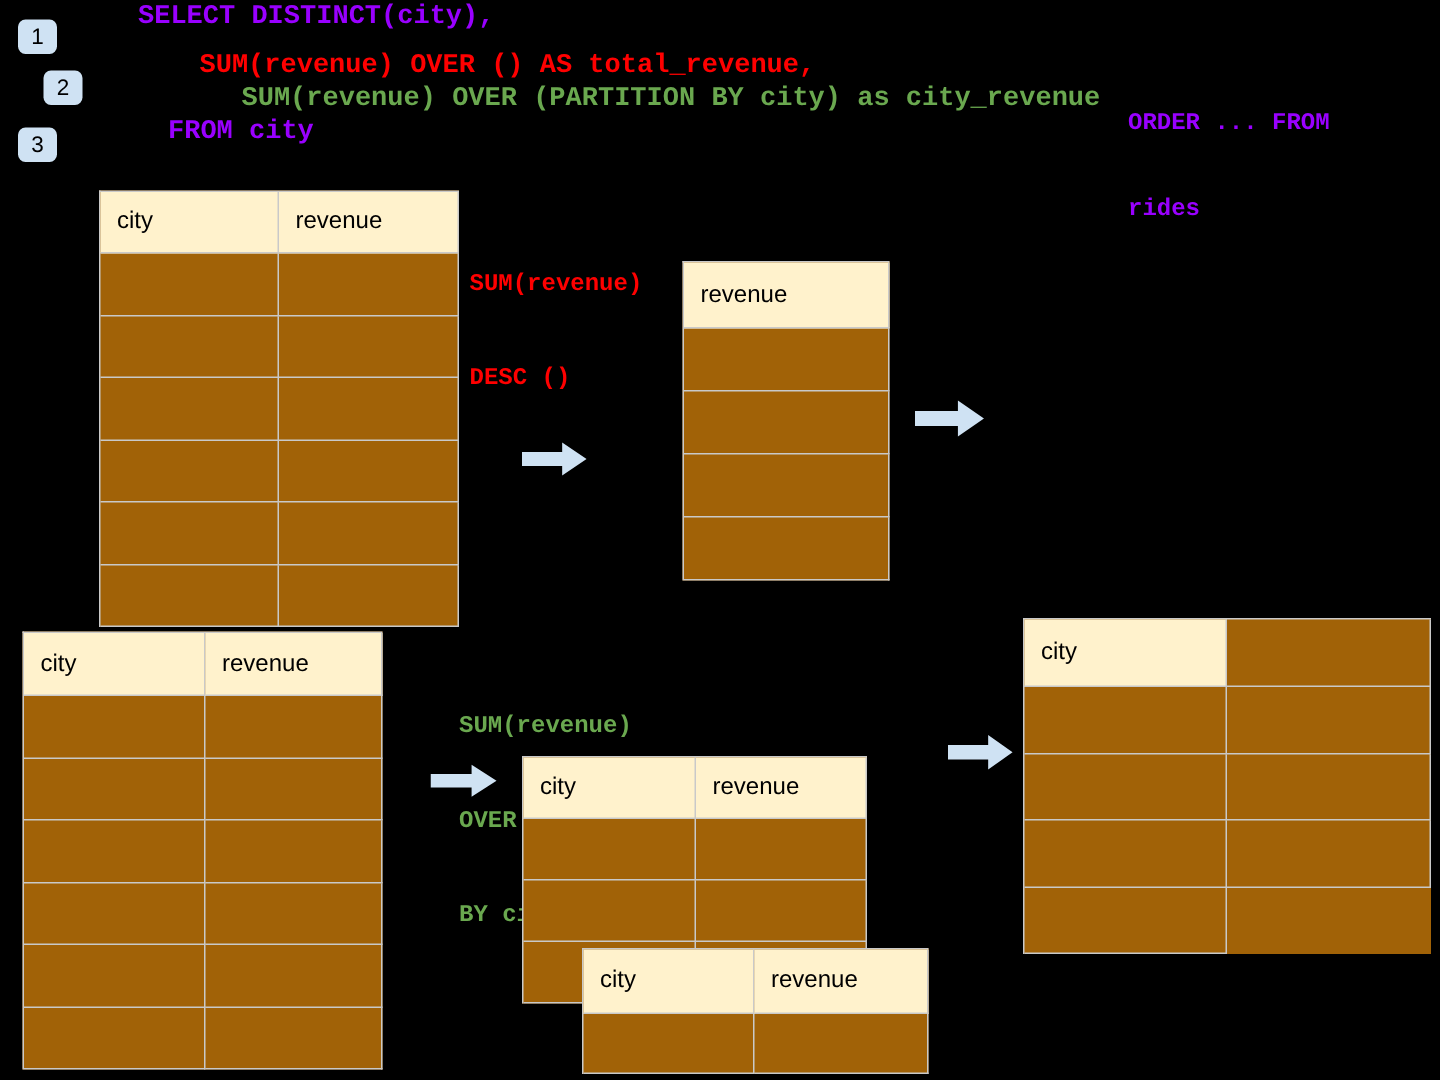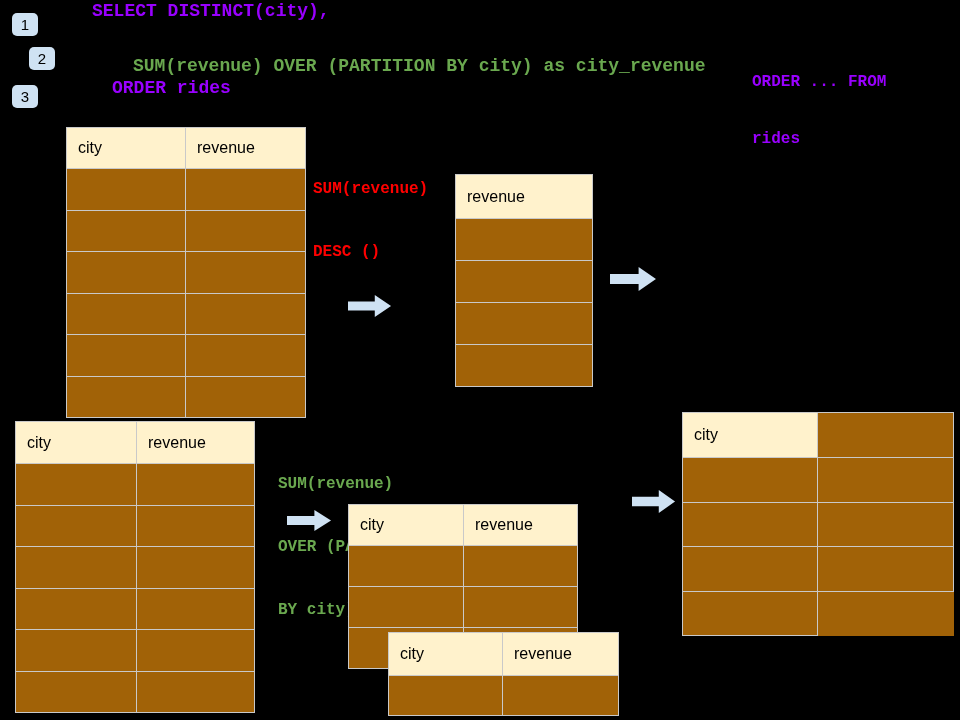--- a/index.html
+++ b/index.html
@@ -8,21 +8,21 @@
   }
   html,body{margin:0;padding:0;background:#000;}
   .canvas{position:relative;width:960px;height:720px;overflow:hidden;background:var(--bg);
           font-family:"Liberation Sans",sans-serif;}
   .code{position:absolute;font-family:"Liberation Mono",monospace;font-weight:bold;
         font-size:18px;line-height:22px;white-space:pre;}
   .note{position:absolute;font-family:"Liberation Mono",monospace;font-weight:bold;
         font-size:16px;line-height:19px;white-space:pre;}
   .lbl{position:absolute;font-family:"Liberation Mono",monospace;font-weight:bold;
         font-size:16px;line-height:21px;white-space:pre;}
-  .c-purple{color:var(--purple);} .c-red{color:var(--red);} .c-green{color:var(--green);}
+  .c-purple{color:var(--purple);} .c-red{color:var(--red);} .c-green{color:var(--green);margin-left:28px;}
   .badge{position:absolute;width:26px;height:23px;background:var(--arrow_blue);
          border-radius:5px;display:flex;align-items:center;justify-content:center;
          font-size:15px;color:#000;}
   .tbl{position:absolute;display:grid;background:#a16207;
        border-top:1px solid var(--table_border);border-left:1px solid var(--table_border);}
   .hd{background:var(--header_cream);color:#000;font-size:16px;display:flex;align-items:center;
       padding-left:11px;box-sizing:border-box;
       border-right:1px solid var(--table_border);border-bottom:1px solid var(--table_border);}
   .cell{box-sizing:border-box;
       border-right:1px solid var(--table_border);border-bottom:1px solid var(--table_border);}
@@ -33,22 +33,23 @@
 </head>
 <body>
 
 <div class="canvas">
 
   <div class="badge" style="left:12px;top:13px">1</div>
   <div class="badge" style="left:29px;top:47px">2</div>
   <div class="badge" style="left:12px;top:85px">3</div>
 
   <div class="code c-purple" style="left:92px;top:0">SELECT DISTINCT(city),</div>
+  <div class="code c-red" style="left:133px;top:33px">SUM(revenue) OVER () AS total_revenue,</div>
   <div class="code c-green" style="left:133px;top:55px">SUM(revenue) OVER (PARTITION BY city) as city_revenue</div>
-  <div class="code c-purple" style="left:112px;top:77px">ORDER rides</div>
+  <div class="code c-purple" style="left:112px;top:77px">FROM city</div>
 
   <div class="note c-purple" style="left:752px;top:35px">
     <div>ORDER ... FROM</div>
     <div>rides</div>
   </div>
 
   <div class="lbl c-red" style="left:313px;top:137px">
     <div>SUM(revenue)</div>
     <div>DESC ()</div>
   </div>

